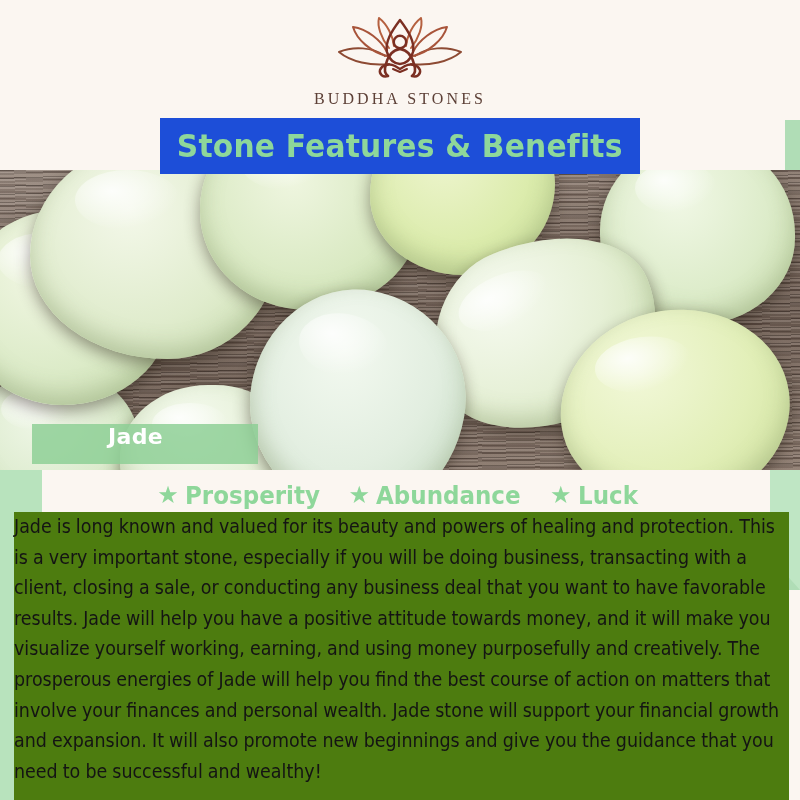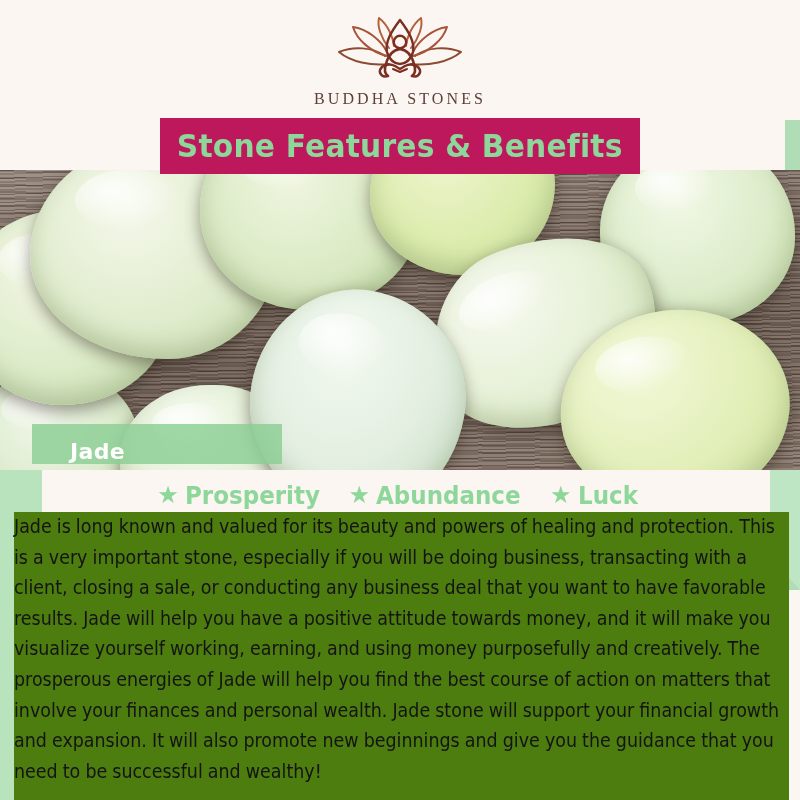--- a/index.html
+++ b/index.html
@@ -33,21 +33,21 @@
   #logo-mark { width:146px; height:68px; display:block; }
   #brand-name {
     margin-top:6px; font-family:"Liberation Serif", serif;
     font-size:16px; letter-spacing:3.1px; color:#5d4037; font-weight:400;
     white-space:nowrap;
   }
 
   
   #title-banner {
     position:absolute; left:160px; top:118px; width:480px; height:56px;
-    background:#be185d; display:flex; align-items:center; justify-content:center;
+    background:#1d4ed8; display:flex; align-items:center; justify-content:center;
     z-index:6;
   }
   #page-title {
     font-family:"DejaVu Sans", sans-serif;
     font-weight:700; font-size:32px; color:#8ed79a;
     letter-spacing:.2px; white-space:nowrap;
     transform:scaleX(.93); transform-origin:center;
   }
 
   
@@ -103,23 +103,23 @@
         transform:rotate(-8deg); }
   .s8 { left:600px; top:-30px; width:195px; height:185px;
         background:radial-gradient(ellipse at 40% 30%, #f1f8e6, #ddecca 55%, #c4d9a6 100%); }
   .s9 { left:120px; top:215px; width:180px; height:150px;
         background:radial-gradient(ellipse at 40% 28%, #f5faee, #e3efd5 55%, #cadfb2 100%); }
   .s10{ left:-30px; top:200px; width:170px; height:150px;
         background:radial-gradient(ellipse at 42% 30%, #f0f7e8, #dcebcd 55%, #c1d8ab 100%); }
 
   
   #stone-tag {
-    position:absolute; left:32px; top:424px; width:250px; height:40px;
-    background:rgba(139,206,148,.82); display:flex; align-items:flex-end;
-    padding-left:38px; z-index:5;
+    position:absolute; left:32px; top:424px; width:226px; height:40px;
+    background:rgba(139,206,148,.82); display:flex; align-items:flex-start;
+    padding-left:76px; z-index:5;
   }
   #stone-name {
     font-family:"DejaVu Sans", sans-serif;
     color:#ffffff; font-weight:700; font-size:22px; letter-spacing:.3px;
   }
 
   
   #benefits {
     position:absolute; left:0; top:478px; width:800px; height:34px;
     display:flex; align-items:center; justify-content:center; gap:17px; z-index:4;

